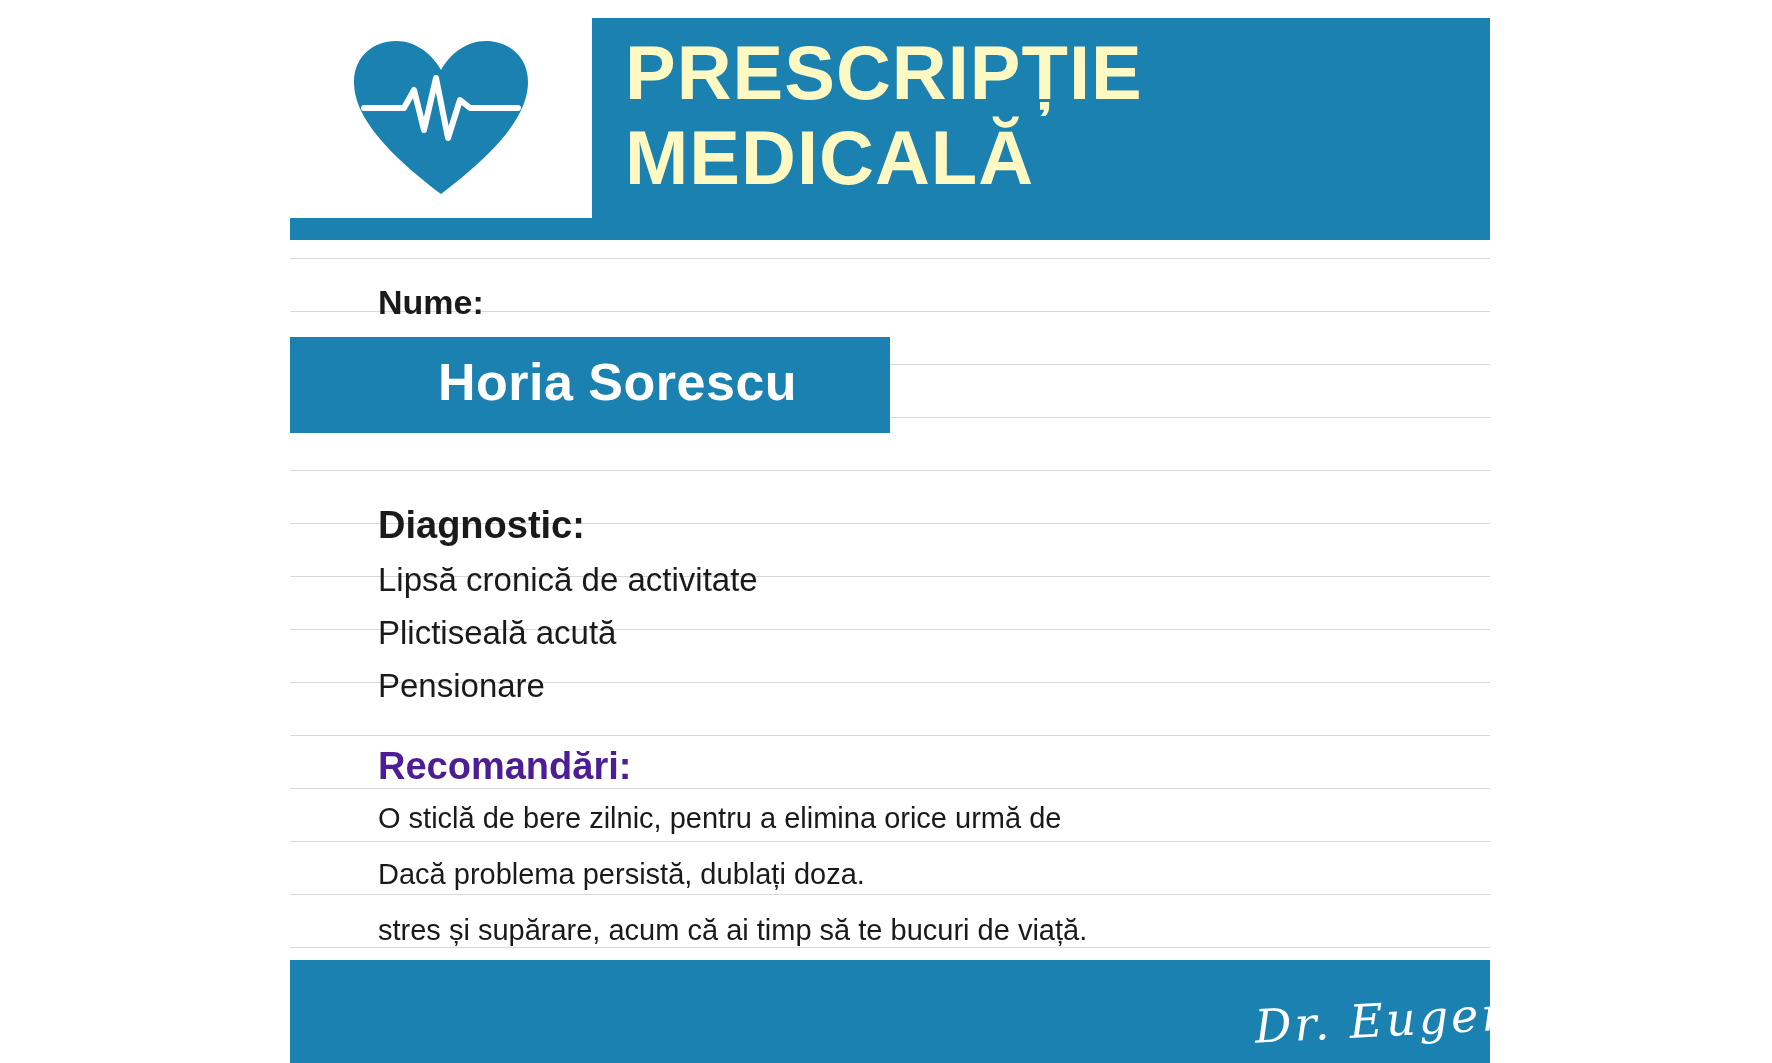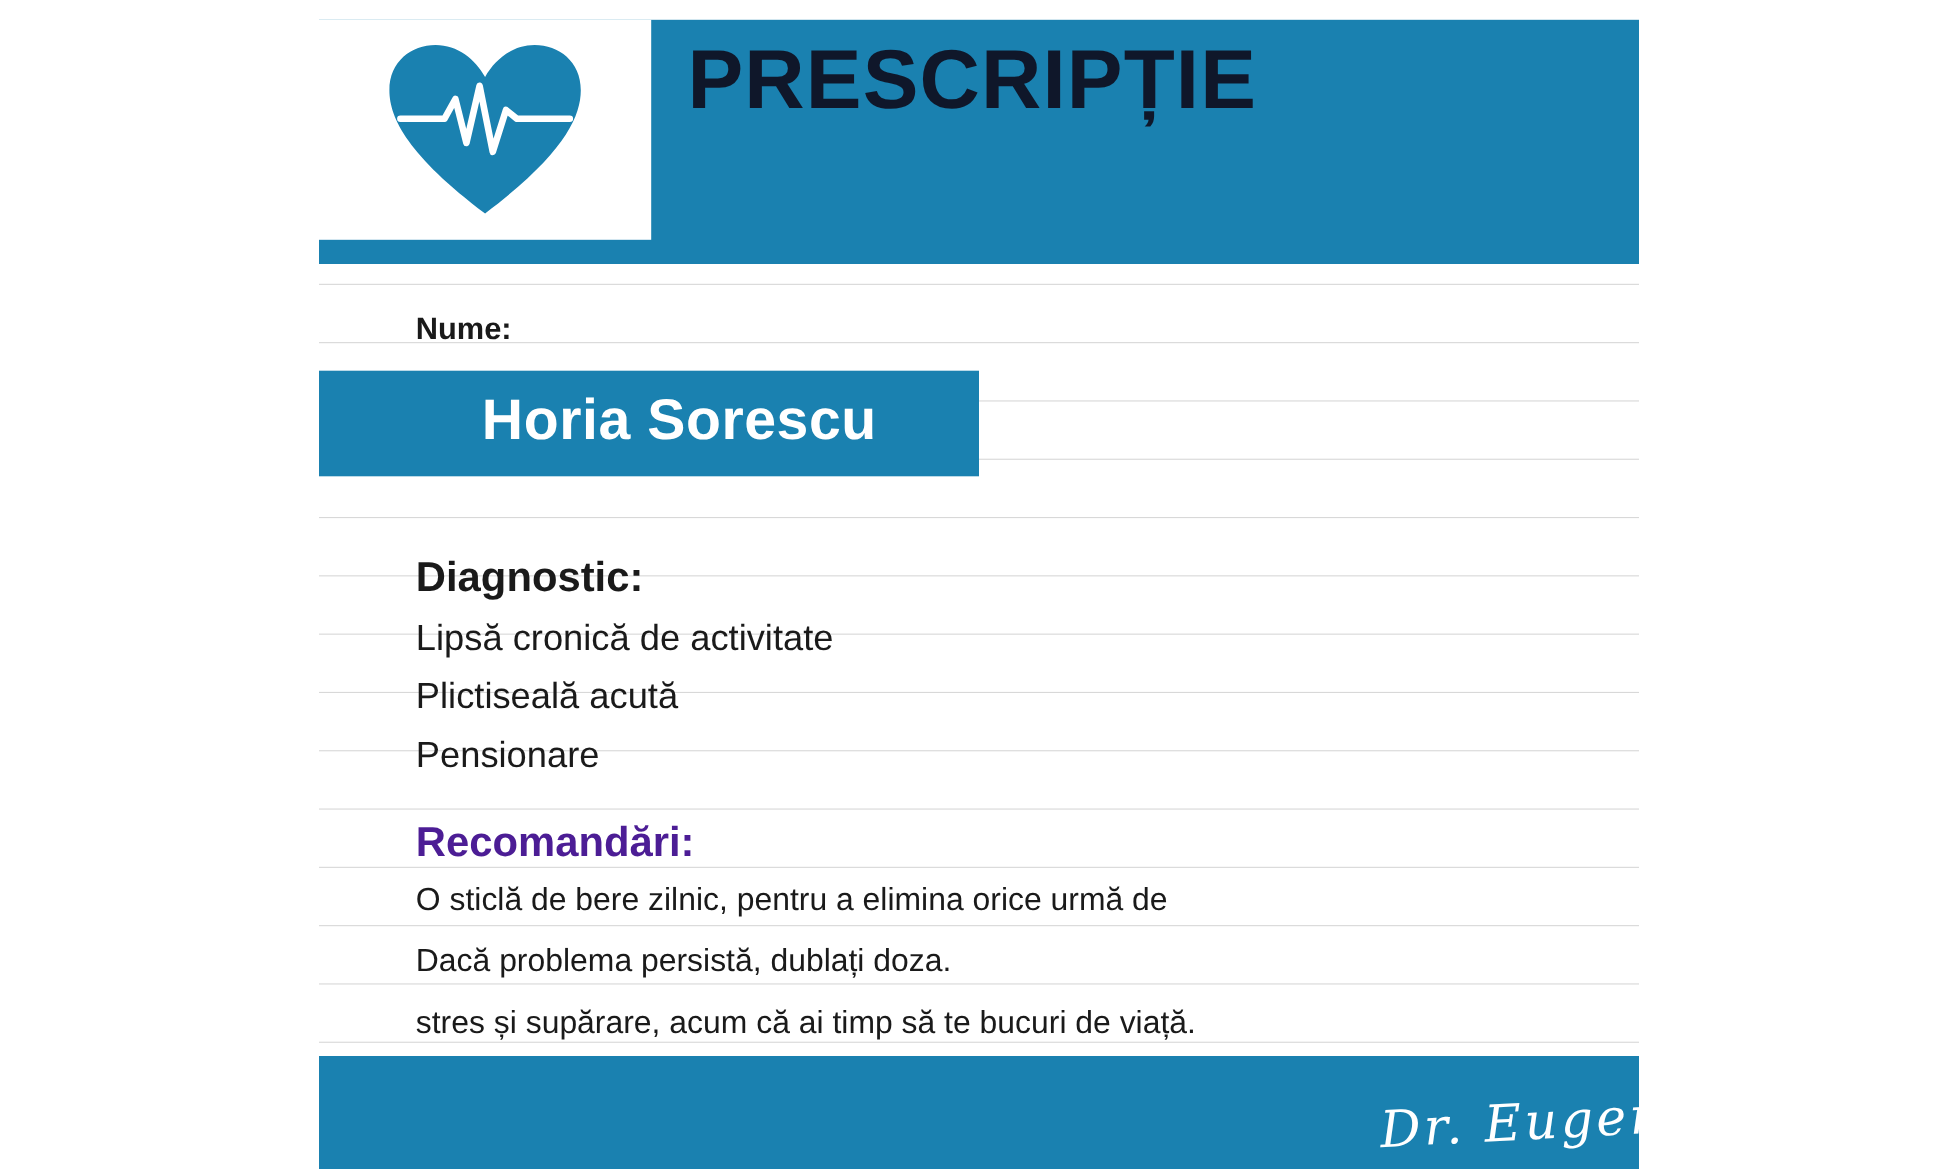--- a/index.html
+++ b/index.html
@@ -63,34 +63,34 @@
   .heart-wrap {
     width: 178px;
     height: 160px;
     position: relative;
   }
   .title {
     position: absolute;
     left: 335px;
     top: 12px;
     width: 840px;
-    color: #0f172a;
+    color: #fef9c3;
     font-size: 76px;
     font-weight: bold;
     line-height: 1.12;
     letter-spacing: 1px;
   }
   .title .l2 { display: block; }
 
   
   .nume-label {
     position: absolute;
     left: 378px;
     top: 283px;
-    font-size: 28px;
+    font-size: 34px;
     font-weight: bold;
     color: #1a1a1a;
   }
   .name-band {
     position: absolute;
     left: 290px;
     top: 337px;
     width: 600px;
     height: 96px;
     background: #1a81b0;
@@ -195,20 +195,21 @@
     <div class="logo-box">
       <div class="heart-wrap">
         <svg viewBox="0 0 178 160" width="178" height="160" aria-hidden="true">
           <path d="M89 156 C 20 104, 2 70, 2 44 C 2 18, 22 3, 44 3 C 64 3, 80 16, 89 32 C 98 16, 114 3, 134 3 C 156 3, 176 18, 176 44 C 176 70, 158 104, 89 156 Z" fill="#1a81b0"></path>
           <polyline points="12,70 52,70 62,52 72,92 84,40 96,100 108,62 118,70 166,70" fill="none" stroke="#ffffff" stroke-width="6" stroke-linejoin="round" stroke-linecap="round"></polyline>
         </svg>
       </div>
     </div>
     <div class="title">
       <span class="l1">PRESCRIPȚIE</span>
+      <span class="l2">MEDICALĂ</span>
     </div>
   </div>
 
   <div class="nume-label">Nume:</div>
   <div class="name-band"></div>
   <div class="name-text">Horia Sorescu</div>
 
   <div class="diag-label">Diagnostic:</div>
   <div class="diag-lines">
     <div class="item">Lipsă cronică de activitate</div>

